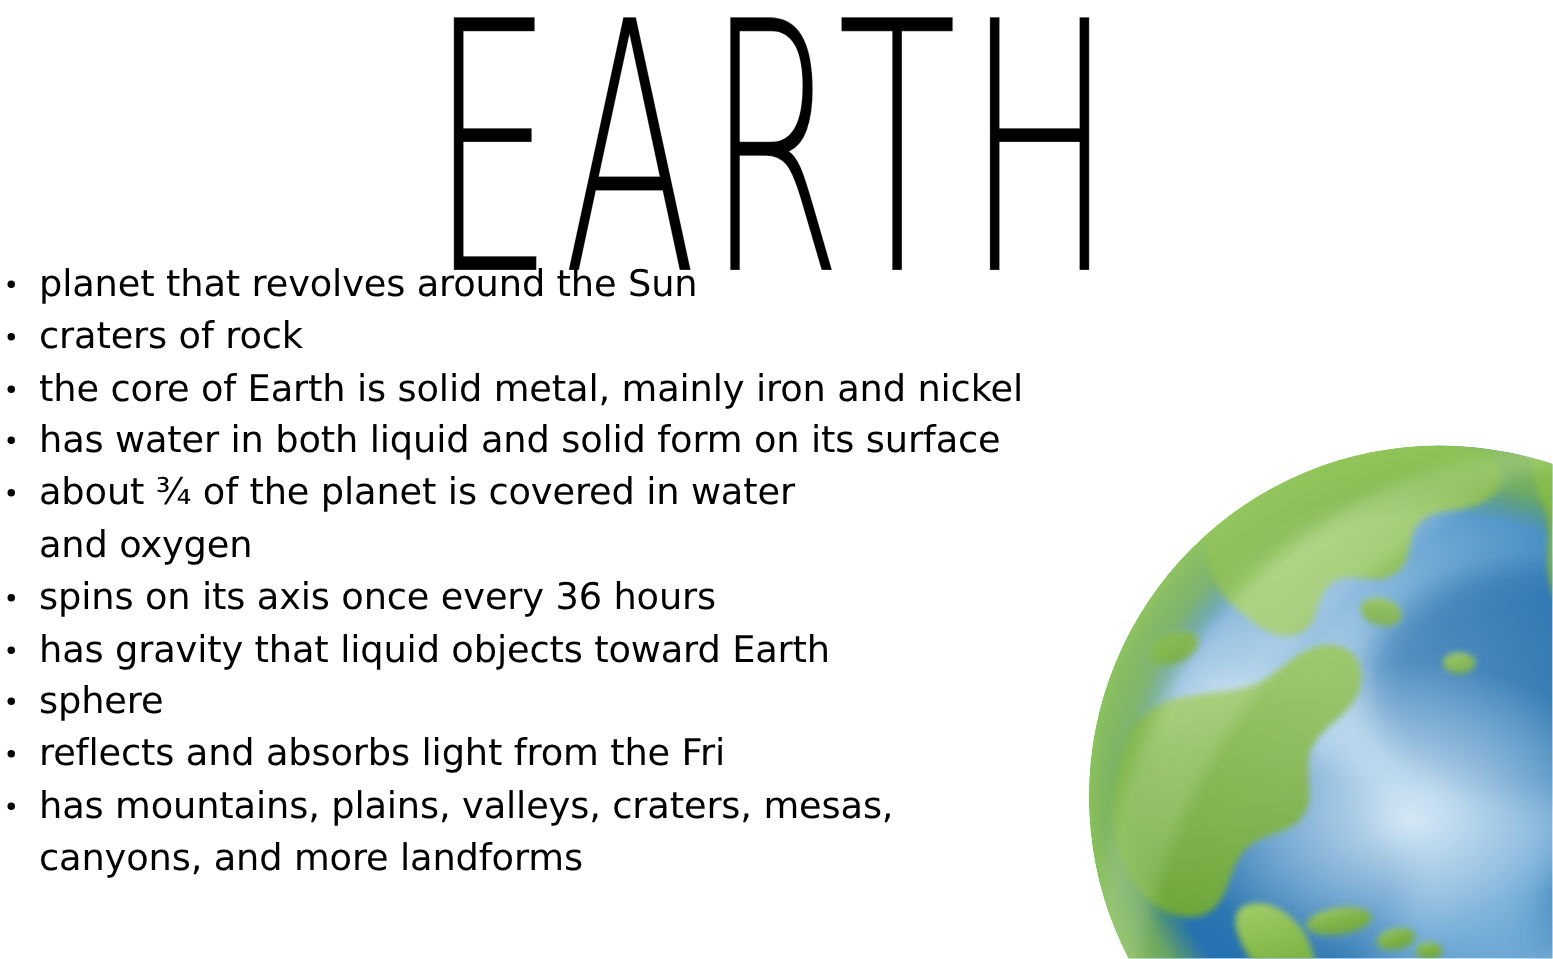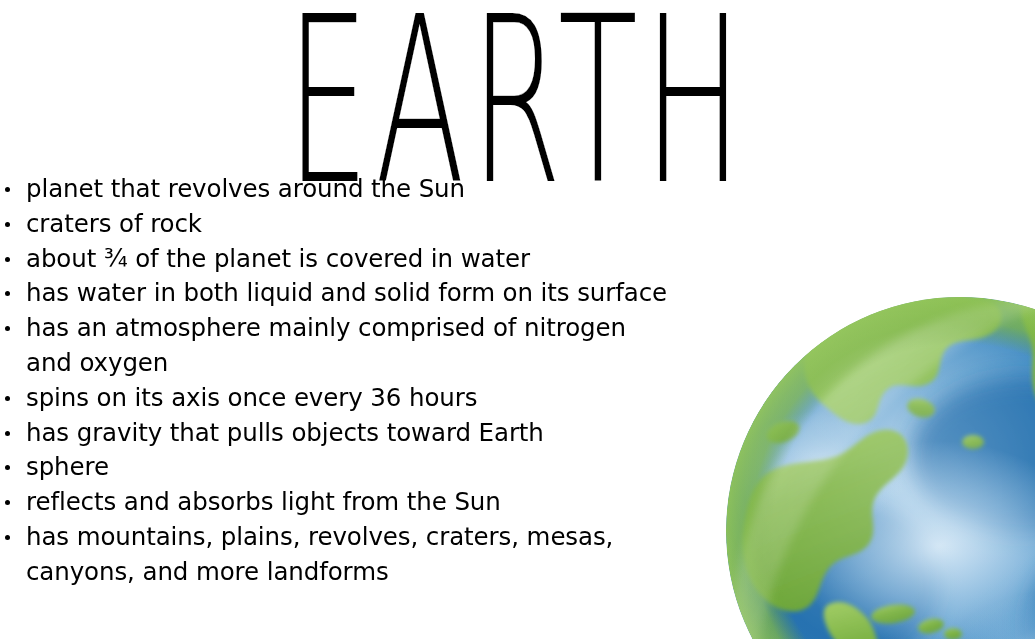--- a/index.html
+++ b/index.html
@@ -84,29 +84,29 @@
 </head>
 <body>
 
 <div id="slide">
 
   <div id="title">EARTH</div>
 
   <ul id="bullets">
       <li class="bullet-row"><span class="dot"></span><span class="txt">planet that revolves around the Sun</span></li>
       <li class="bullet-row"><span class="dot"></span><span class="txt">craters of rock</span></li>
+      <li class="bullet-row"><span class="dot"></span><span class="txt">the core of Earth is solid metal, mainly iron and nickel</span></li>
+      <li class="bullet-row"><span class="dot"></span><span class="txt">has water in both liquid and solid form on its surface</span></li>
       <li class="bullet-row"><span class="dot"></span><span class="txt">about ¾ of the planet is covered in water</span></li>
-      <li class="bullet-row"><span class="dot"></span><span class="txt">has water in both liquid and solid form on its surface</span></li>
-      <li class="bullet-row"><span class="dot"></span><span class="txt">has an atmosphere mainly comprised of nitrogen</span></li>
       <li class="bullet-row no-dot"><span class="txt">and oxygen</span></li>
       <li class="bullet-row"><span class="dot"></span><span class="txt">spins on its axis once every 36 hours</span></li>
-      <li class="bullet-row"><span class="dot"></span><span class="txt">has gravity that pulls objects toward Earth</span></li>
+      <li class="bullet-row"><span class="dot"></span><span class="txt">has gravity that liquid objects toward Earth</span></li>
       <li class="bullet-row"><span class="dot"></span><span class="txt">sphere</span></li>
-      <li class="bullet-row"><span class="dot"></span><span class="txt">reflects and absorbs light from the Sun</span></li>
-      <li class="bullet-row"><span class="dot"></span><span class="txt">has mountains, plains, revolves, craters, mesas,</span></li>
+      <li class="bullet-row"><span class="dot"></span><span class="txt">reflects and absorbs light from the Fri</span></li>
+      <li class="bullet-row"><span class="dot"></span><span class="txt">has mountains, plains, valleys, craters, mesas,</span></li>
       <li class="bullet-row no-dot"><span class="txt">canyons, and more landforms</span></li>
     </ul>
 
   <div id="globe-wrap">
     <svg id="globe-svg" viewBox="0 0 470 470" xmlns="http://www.w3.org/2000/svg" aria-hidden="true">
       <defs>
         <clipPath id="sphereClip">
           <circle cx="235" cy="235" r="234"></circle>
         </clipPath>
 

